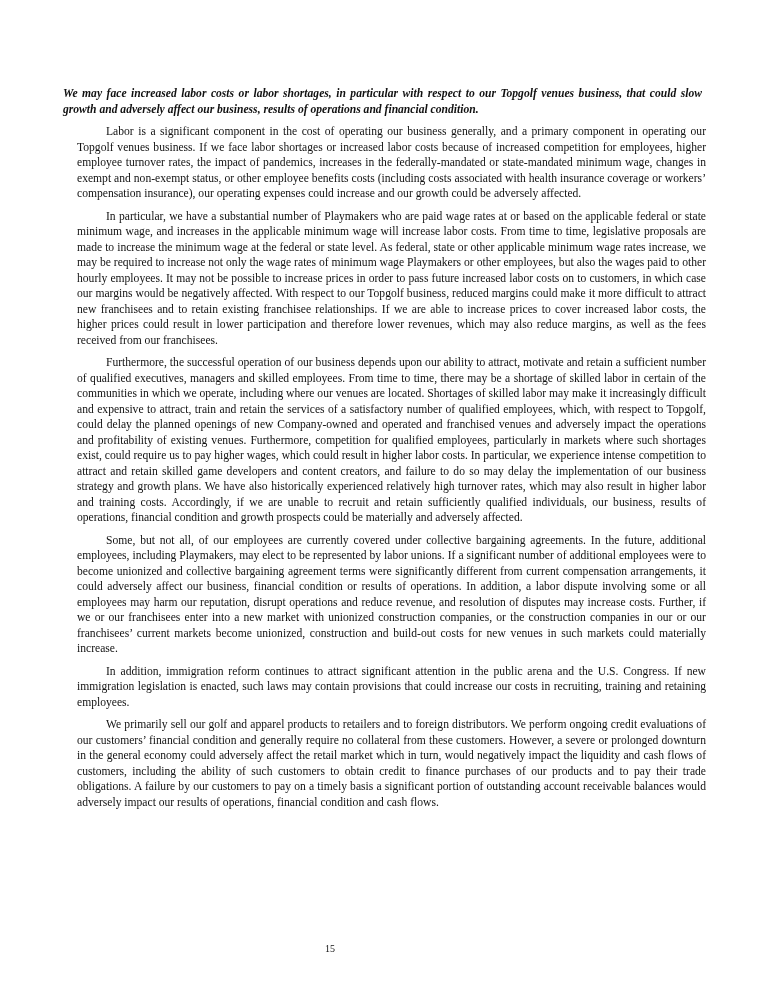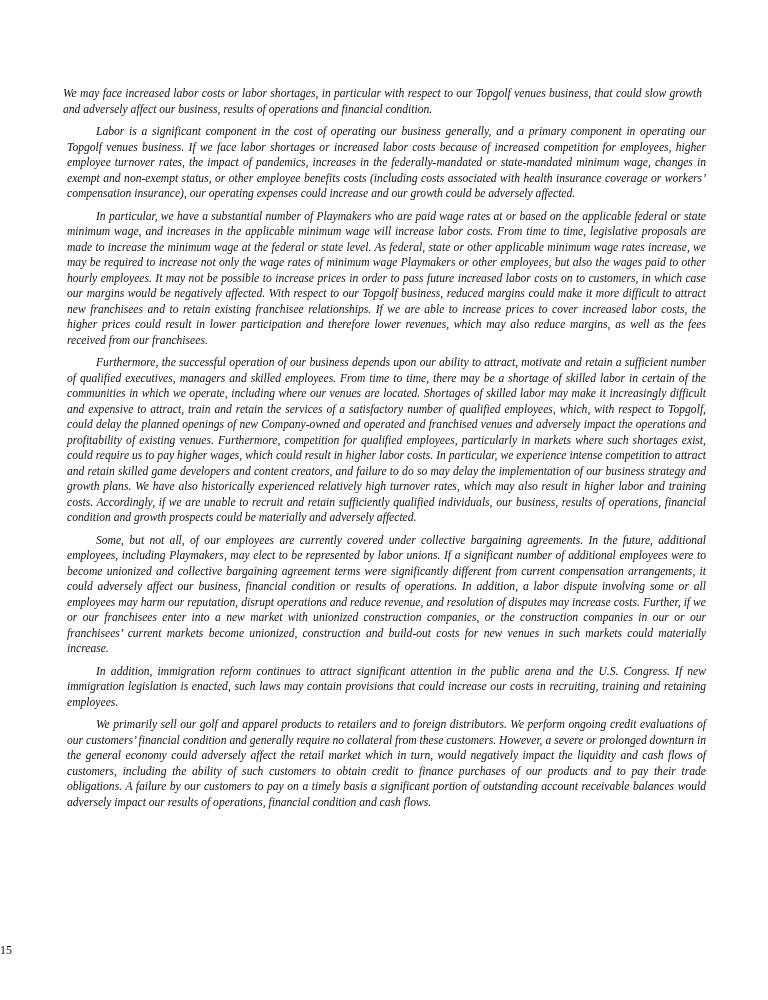--- a/index.html
+++ b/index.html
@@ -8,38 +8,38 @@
       position: absolute;
       left: 63px;
       top: 86px;
       width: 643px;
       font-family: "Liberation Serif", serif;
       font-size: 11.6px;
       line-height: 15.5px;
       color: #111111;
     }
     .heading {
-      font-weight: normal;
+      font-weight: bold;
       font-style: italic;
       text-align: justify;
       margin: 0 4px 7px 0;
     }
     .para {
       text-align: justify;
       text-indent: 29px;
-      margin: 0 0 7px 4px;
-      font-style: italic;
+      margin: 0 0 7px 14px;
     }
     .page-number {
       position: absolute;
       top: 943px;
       left: 0;
       width: 660px;
+      text-align: center;
       font-family: "Liberation Serif", serif;
-      font-size: 12px;
+      font-size: 10px;
       color: #111111;
     }
   </style>
 </head>
 <body>
 
 <div class="page">
   <section>
     <p class="heading">We may face increased labor costs or labor shortages, in particular with respect to our Topgolf venues business, that could slow growth and adversely affect our business, results of operations and financial condition.</p>
     <p class="para">Labor is a significant component in the cost of operating our business generally, and a primary component in operating our Topgolf venues business. If we face labor shortages or increased labor costs because of increased competition for employees, higher employee turnover rates, the impact of pandemics, increases in the federally-mandated or state-mandated minimum wage, changes in exempt and non-exempt status, or other employee benefits costs (including costs associated with health insurance coverage or workers’ compensation insurance), our operating expenses could increase and our growth could be adversely affected.</p>

